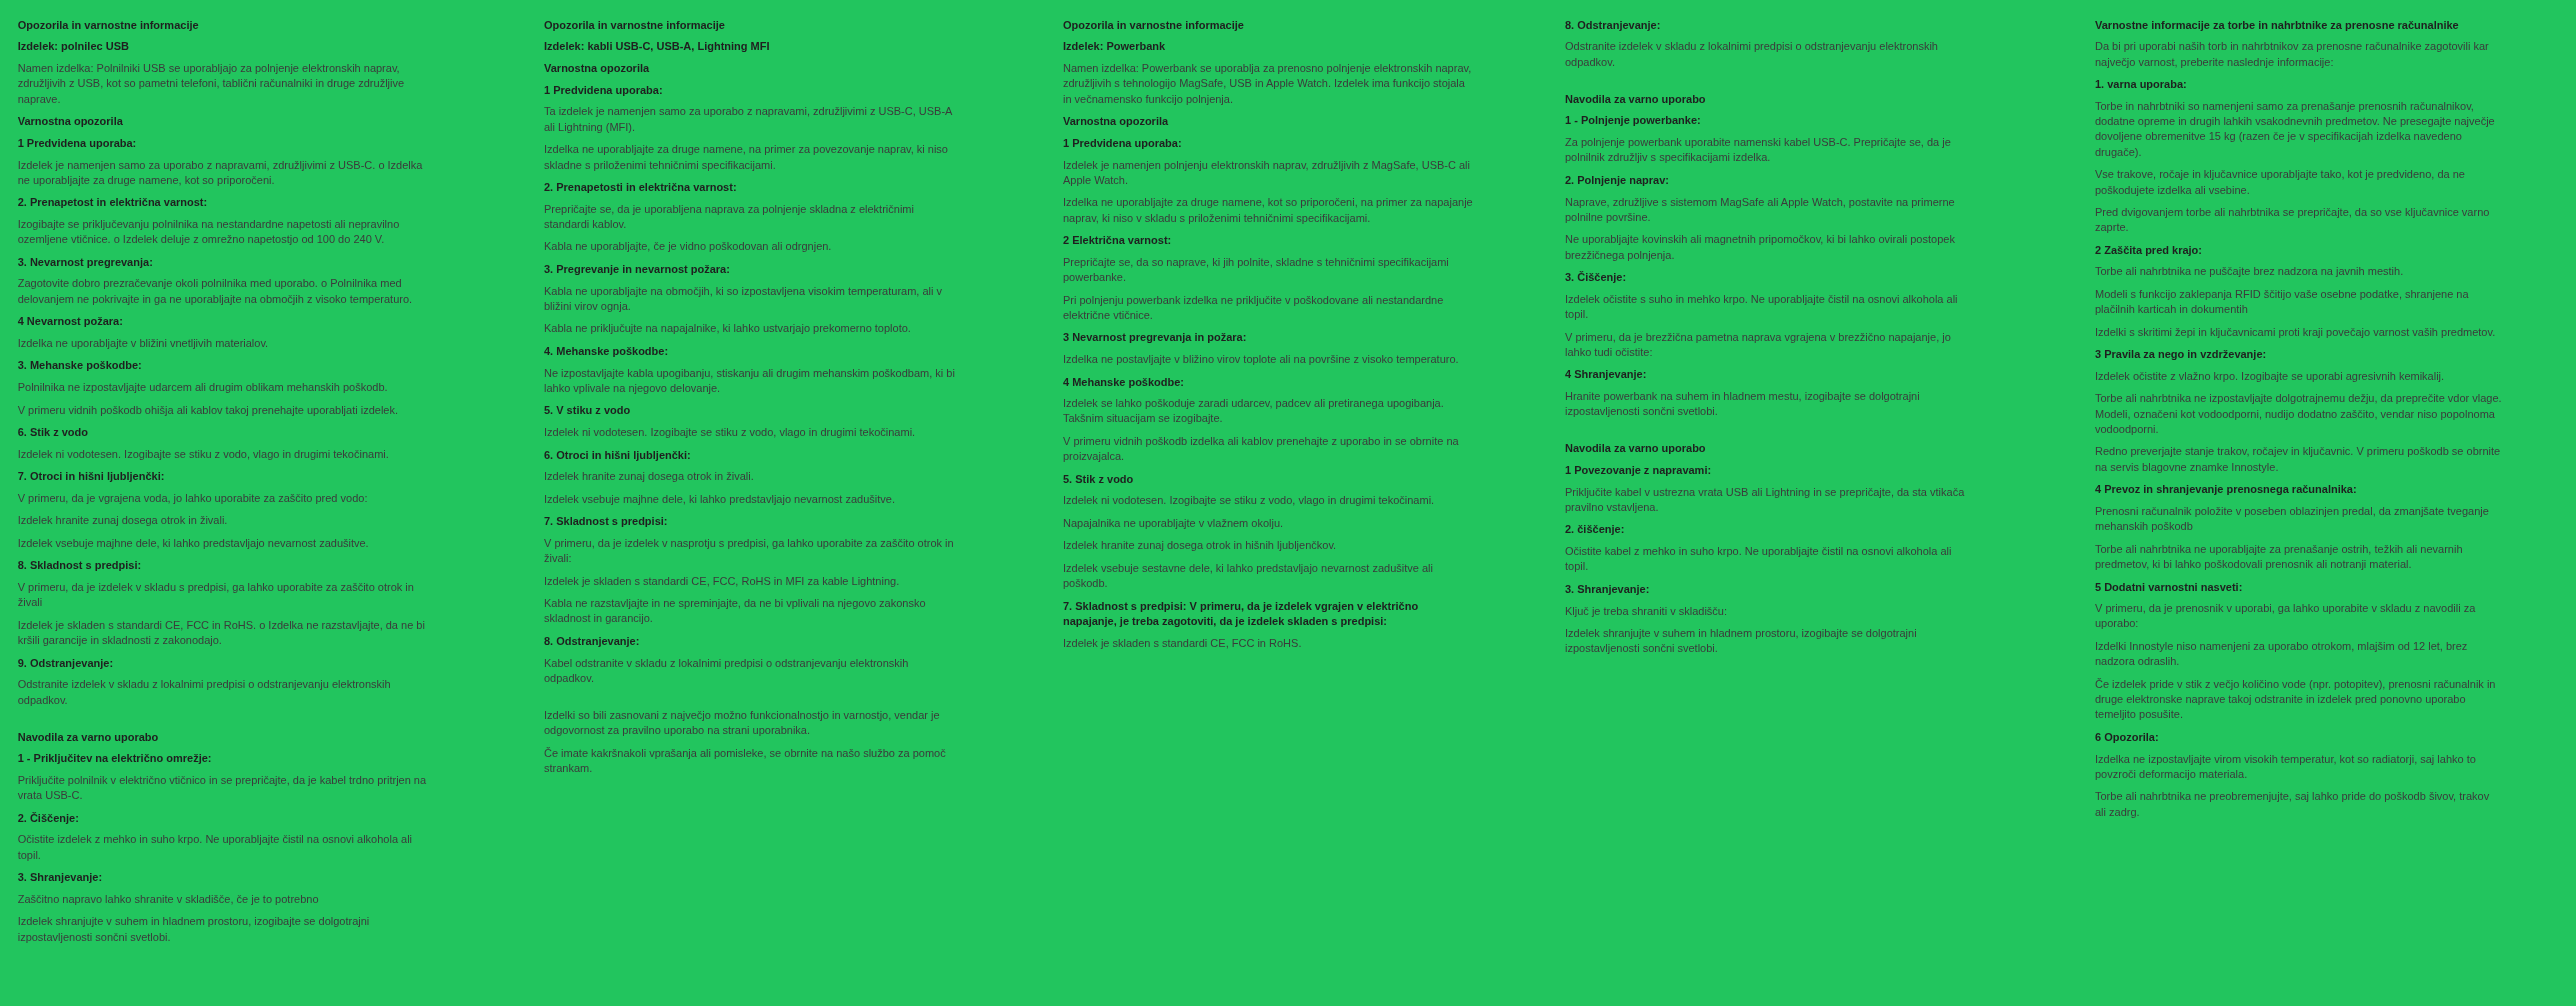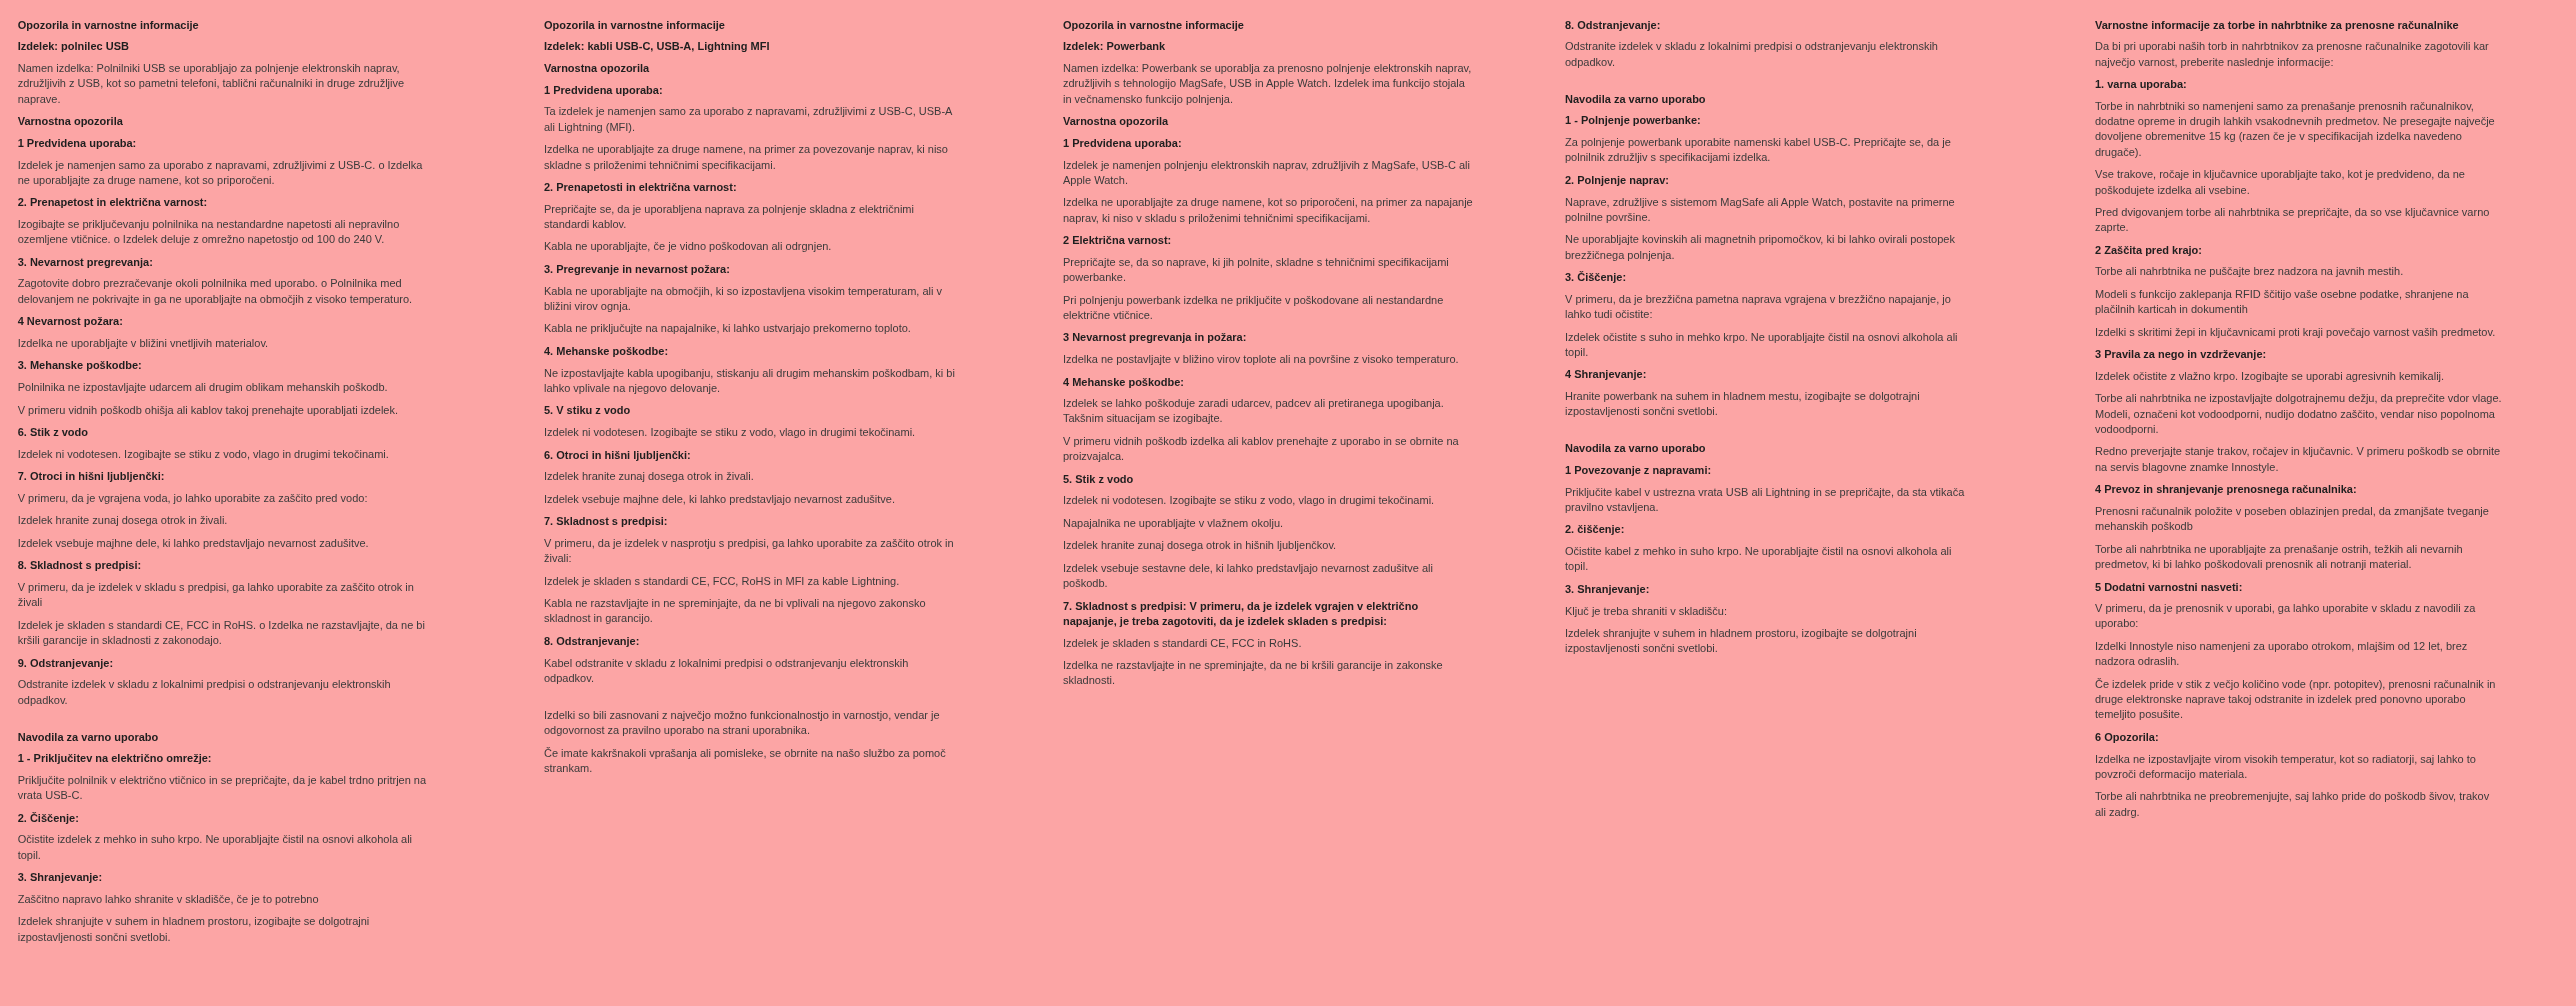--- a/index.html
+++ b/index.html
@@ -10,21 +10,21 @@
   body {
     width: 2576px;
     height: 1006px;
     overflow: hidden;
     font-family: "Liberation Sans", "DejaVu Sans", sans-serif;
   }
   .page {
     position: relative;
     width: 2576px;
     height: 1006px;
-    background: #fca5a5;
+    background: #22c55e;
   }
   .col {
     position: absolute;
     top: 17.7px;
   }
   .blk-h {
     font-size: 11px;
     font-weight: 700;
     color: #1f1f1f;
     line-height: 15.3px;
@@ -128,35 +128,34 @@
       <div class="blk-h">4 Mehanske poškodbe:</div>
       <div class="blk-p">Izdelek se lahko poškoduje zaradi udarcev, padcev ali pretiranega upogibanja. Takšnim situacijam se izogibajte.</div>
       <div class="blk-p">V primeru vidnih poškodb izdelka ali kablov prenehajte z uporabo in se obrnite na proizvajalca.</div>
       <div class="blk-h">5. Stik z vodo</div>
       <div class="blk-p">Izdelek ni vodotesen. Izogibajte se stiku z vodo, vlago in drugimi tekočinami.</div>
       <div class="blk-p">Napajalnika ne uporabljajte v vlažnem okolju.</div>
       <div class="blk-p">Izdelek hranite zunaj dosega otrok in hišnih ljubljenčkov.</div>
       <div class="blk-p">Izdelek vsebuje sestavne dele, ki lahko predstavljajo nevarnost zadušitve ali poškodb.</div>
       <div class="blk-h">7. Skladnost s predpisi: V primeru, da je izdelek vgrajen v električno napajanje, je treba zagotoviti, da je izdelek skladen s predpisi:</div>
       <div class="blk-p">Izdelek je skladen s standardi CE, FCC in RoHS.</div>
-      <div class="blk-p">Izdelka ne razstavljajte in ne spreminjajte, da ne bi kršili garancije in zakonske skladnosti.</div>
     </div>
   <div class="col" style="left: 1565px; width: 412px;">
       <div class="blk-h">8. Odstranjevanje:</div>
       <div class="blk-p">Odstranite izdelek v skladu z lokalnimi predpisi o odstranjevanju elektronskih odpadkov.</div>
       <div class="blk-gap"></div>
       <div class="blk-h">Navodila za varno uporabo</div>
       <div class="blk-h">1 - Polnjenje powerbanke:</div>
       <div class="blk-p">Za polnjenje powerbank uporabite namenski kabel USB-C. Prepričajte se, da je polnilnik združljiv s specifikacijami izdelka.</div>
       <div class="blk-h">2. Polnjenje naprav:</div>
       <div class="blk-p">Naprave, združljive s sistemom MagSafe ali Apple Watch, postavite na primerne polnilne površine.</div>
       <div class="blk-p">Ne uporabljajte kovinskih ali magnetnih pripomočkov, ki bi lahko ovirali postopek brezžičnega polnjenja.</div>
       <div class="blk-h">3. Čiščenje:</div>
+      <div class="blk-p">Izdelek očistite s suho in mehko krpo. Ne uporabljajte čistil na osnovi alkohola ali topil.</div>
       <div class="blk-p">V primeru, da je brezžična pametna naprava vgrajena v brezžično napajanje, jo lahko tudi očistite:</div>
-      <div class="blk-p">Izdelek očistite s suho in mehko krpo. Ne uporabljajte čistil na osnovi alkohola ali topil.</div>
       <div class="blk-h">4 Shranjevanje:</div>
       <div class="blk-p">Hranite powerbank na suhem in hladnem mestu, izogibajte se dolgotrajni izpostavljenosti sončni svetlobi.</div>
       <div class="blk-gap"></div>
       <div class="blk-h">Navodila za varno uporabo</div>
       <div class="blk-h">1 Povezovanje z napravami:</div>
       <div class="blk-p">Priključite kabel v ustrezna vrata USB ali Lightning in se prepričajte, da sta vtikača pravilno vstavljena.</div>
       <div class="blk-h">2. čiščenje:</div>
       <div class="blk-p">Očistite kabel z mehko in suho krpo. Ne uporabljajte čistil na osnovi alkohola ali topil.</div>
       <div class="blk-h">3. Shranjevanje:</div>
       <div class="blk-p">Ključ je treba shraniti v skladišču:</div>

